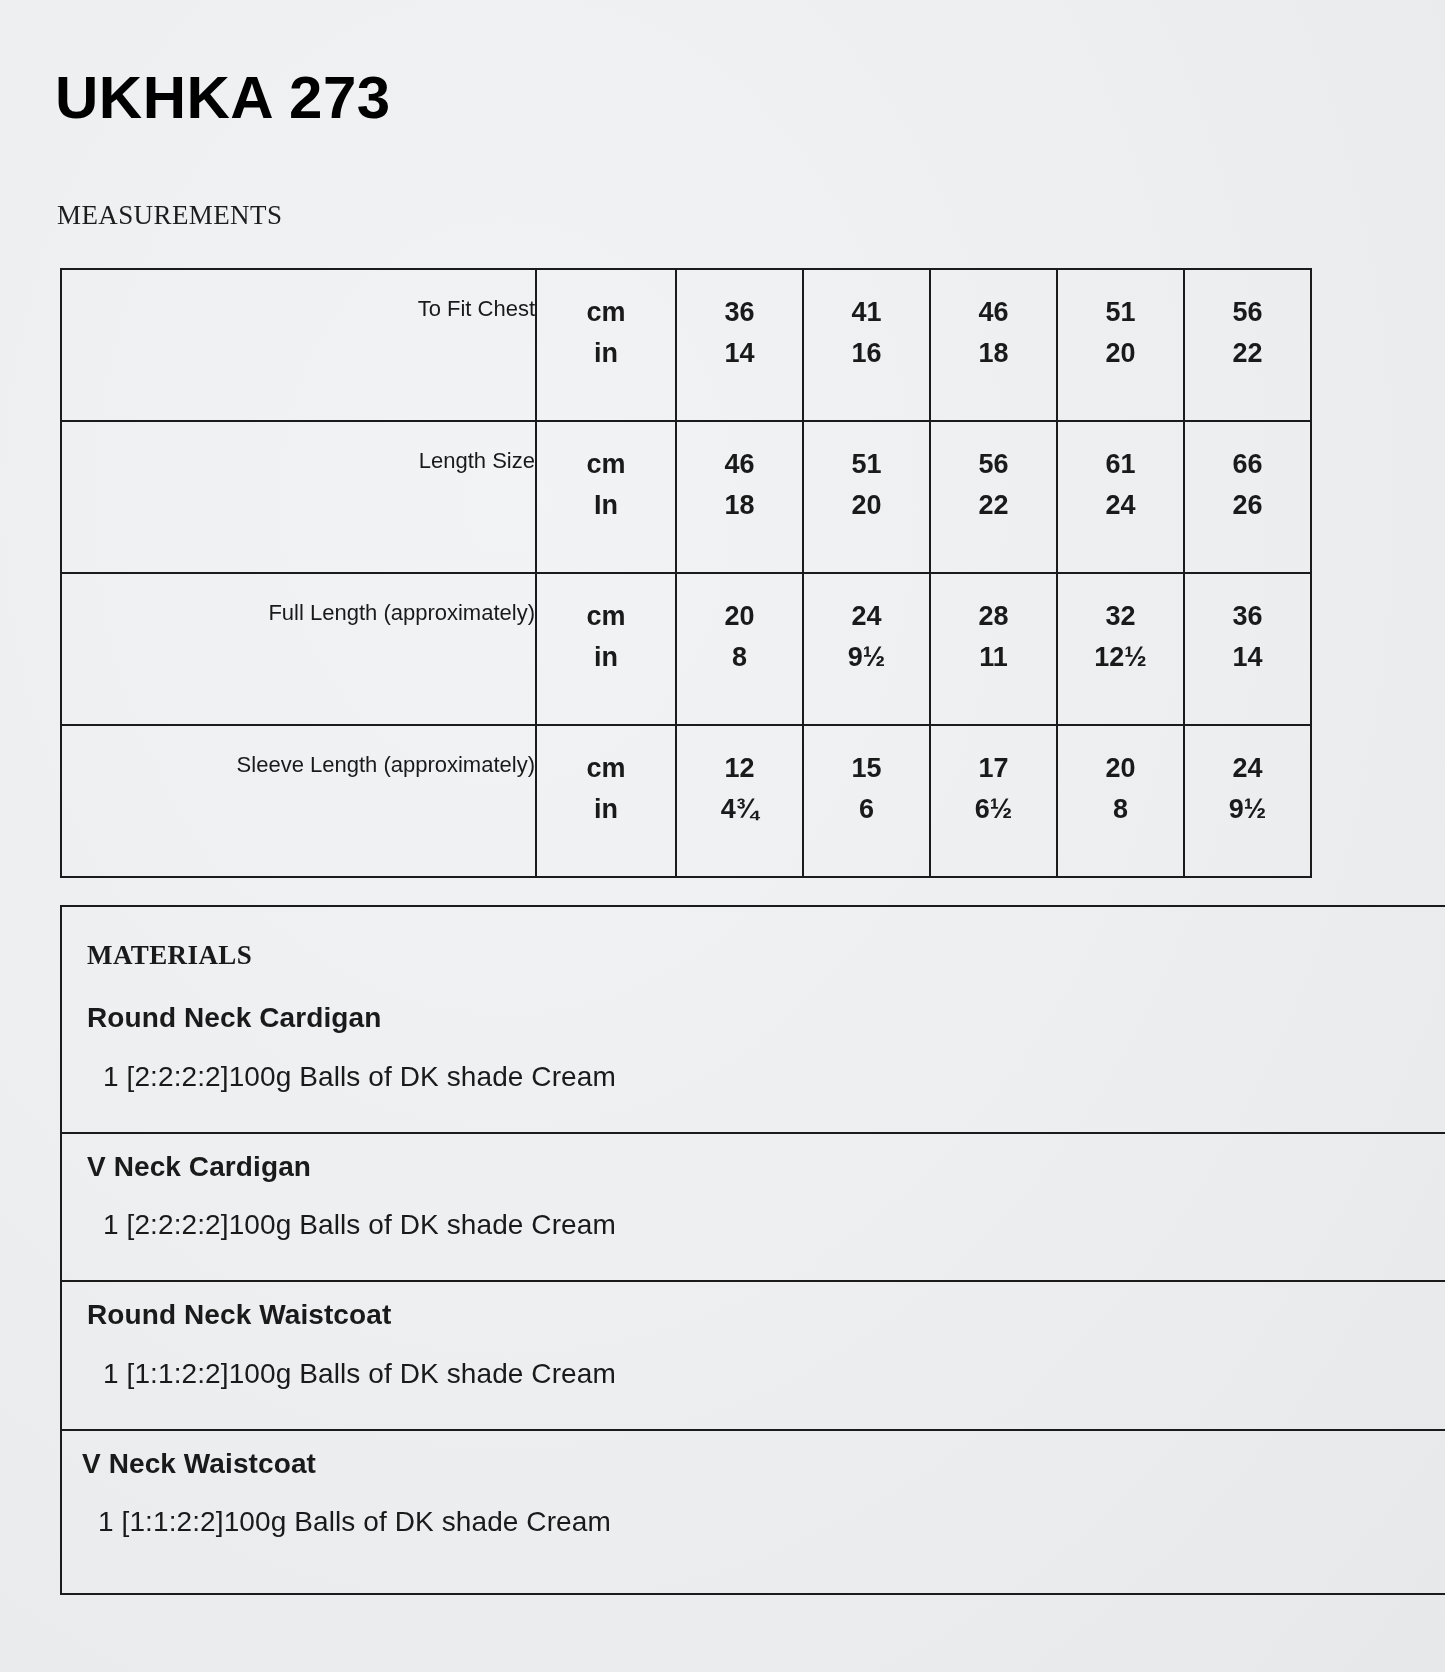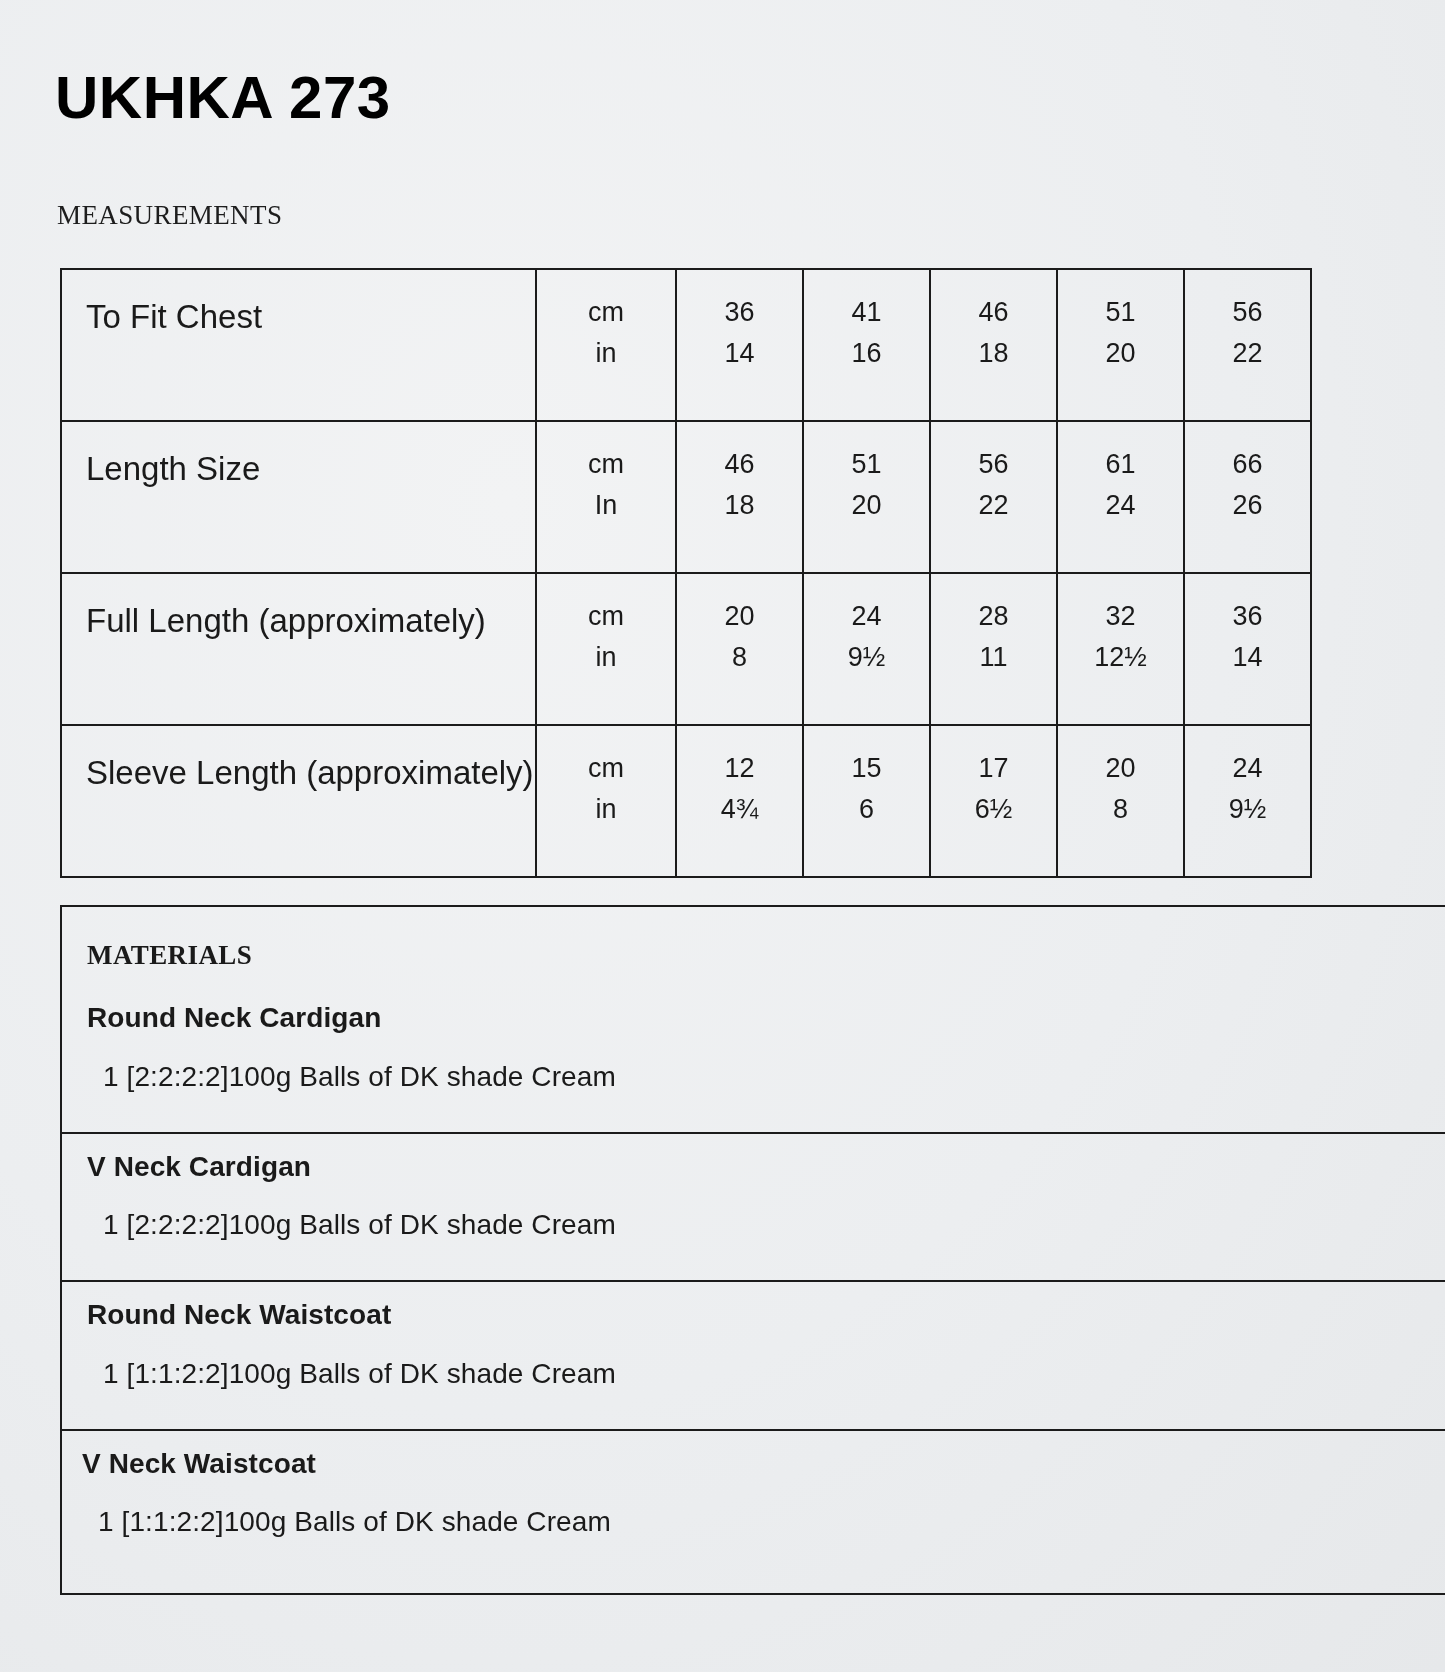--- a/index.html
+++ b/index.html
@@ -75,26 +75,27 @@
   .col-unit  { width: 140px; }
   .col-size  { width: 127px; }
 
   .cell-inner {
     padding: 22px 0 0 0;
     line-height: 1.52;
     font-size: 27px;
   }
   .cell-label .cell-inner {
     padding-left: 24px;
-    text-align: left;
-    font-size: 33px;
+    text-align: right;
+    font-size: 22px;
   }
   .cell-unit .cell-inner,
   .cell-size .cell-inner {
     text-align: center;
+    font-weight: bold;
   }
   .line2 { display: block; }
 
   
   .materials-box {
     position: absolute;
     left: 60px;
     top: 905px;
     width: 1400px;
     border: 2.5px solid #1b1b1b;

